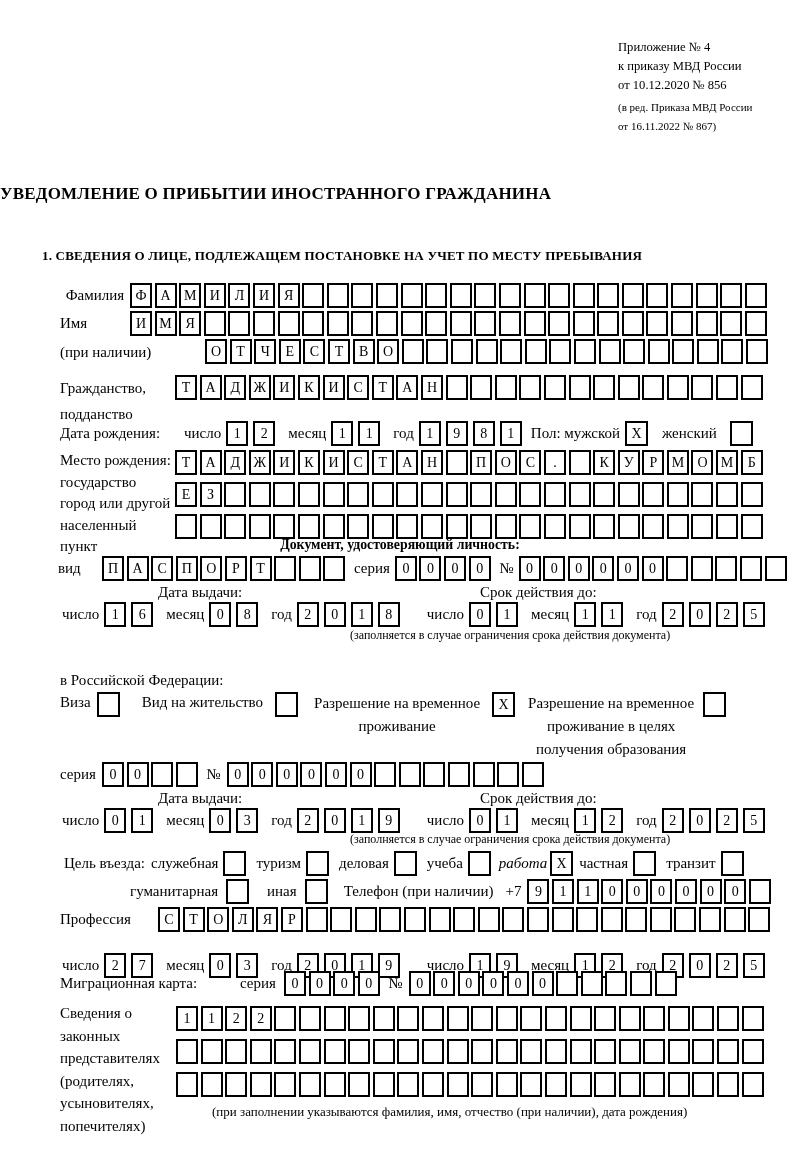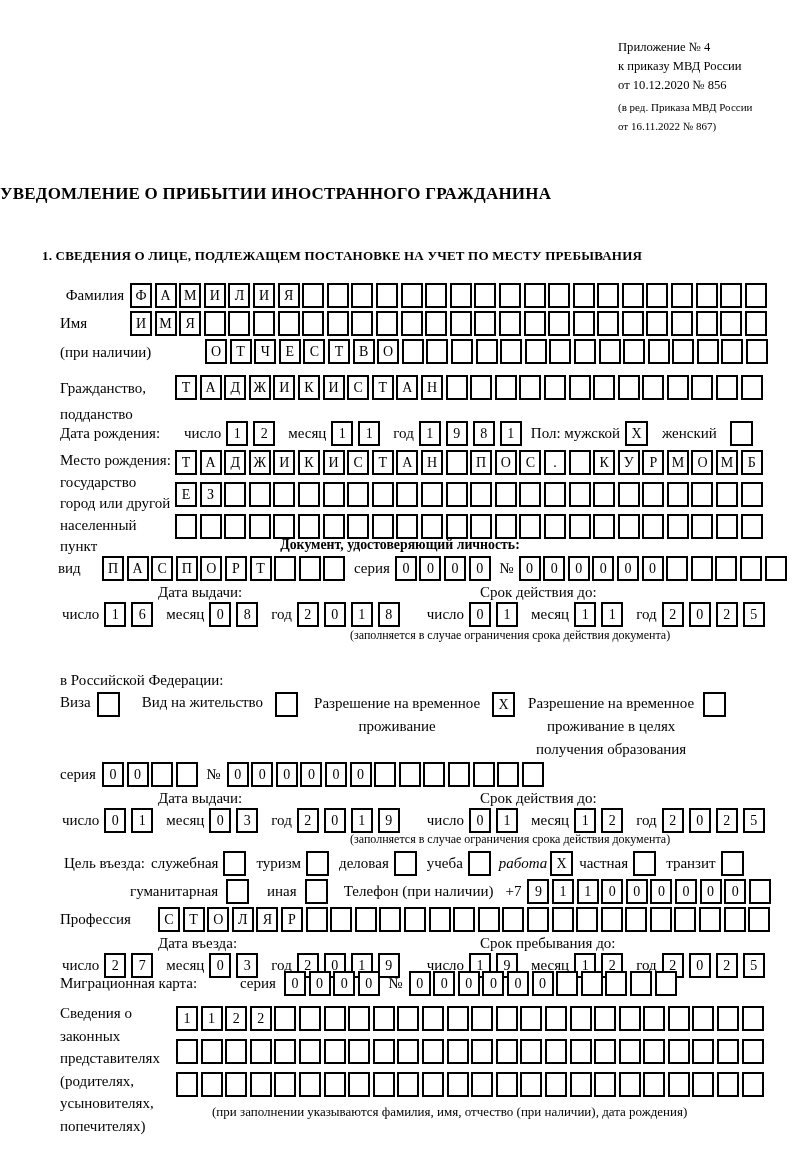--- a/index.html
+++ b/index.html
@@ -538,24 +538,20 @@
         <div class="cell"></div>
         <div class="cell"></div>
         <div class="cell"></div>
         <div class="cell"></div>
         <div class="cell"></div>
         <div class="cell"></div>
         <div class="cell"></div>
       </div>
   </div>
 
-  <div class="abs" style="top:935px;left:0;width:100%;height:20px;">
-    <span class="abs" style="left:158px;">Дата въезда:</span>
-    <span class="abs" style="left:480px;">Срок пребывания до:</span>
-  </div>
 
   <div class="abs row" style="top:953px;left:62px;">
     <span>число</span>
     <div class="cells sp" style="margin-left:5px;">
         <div class="cell">2</div>
         <div class="cell">7</div>
       </div>
     <span class="dl">месяц</span>
     <div class="cells sp">
         <div class="cell">0</div>

